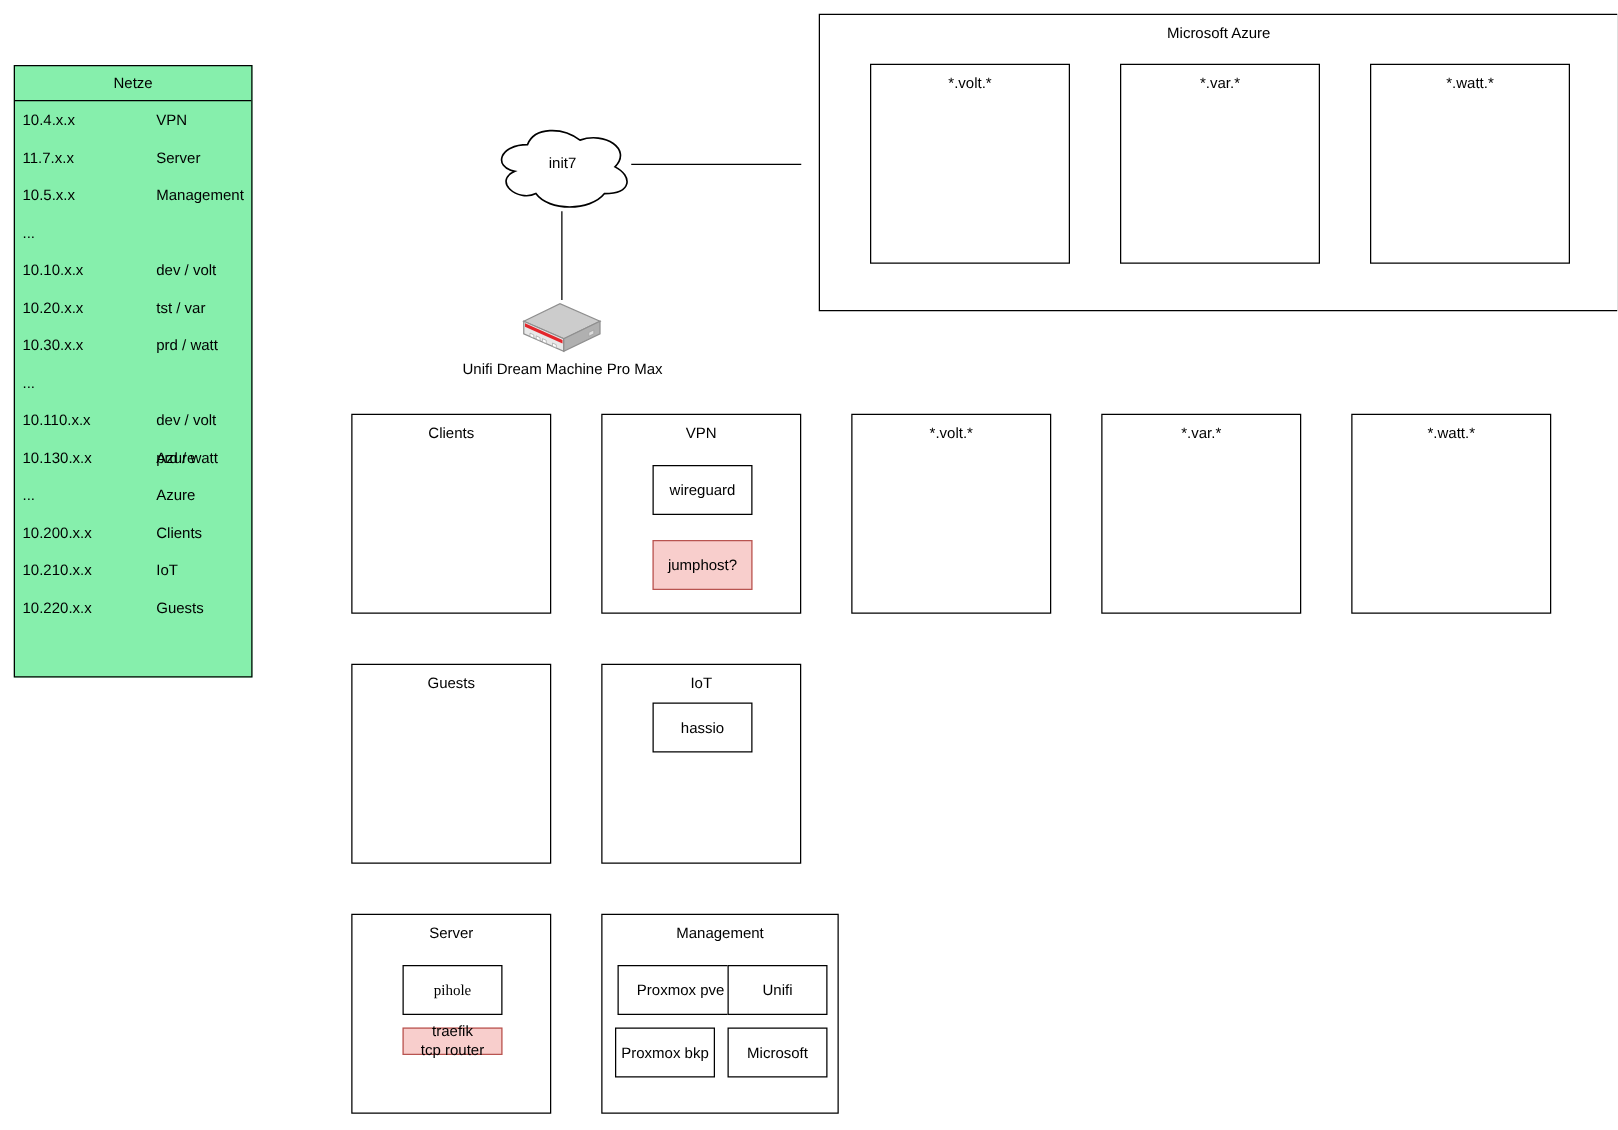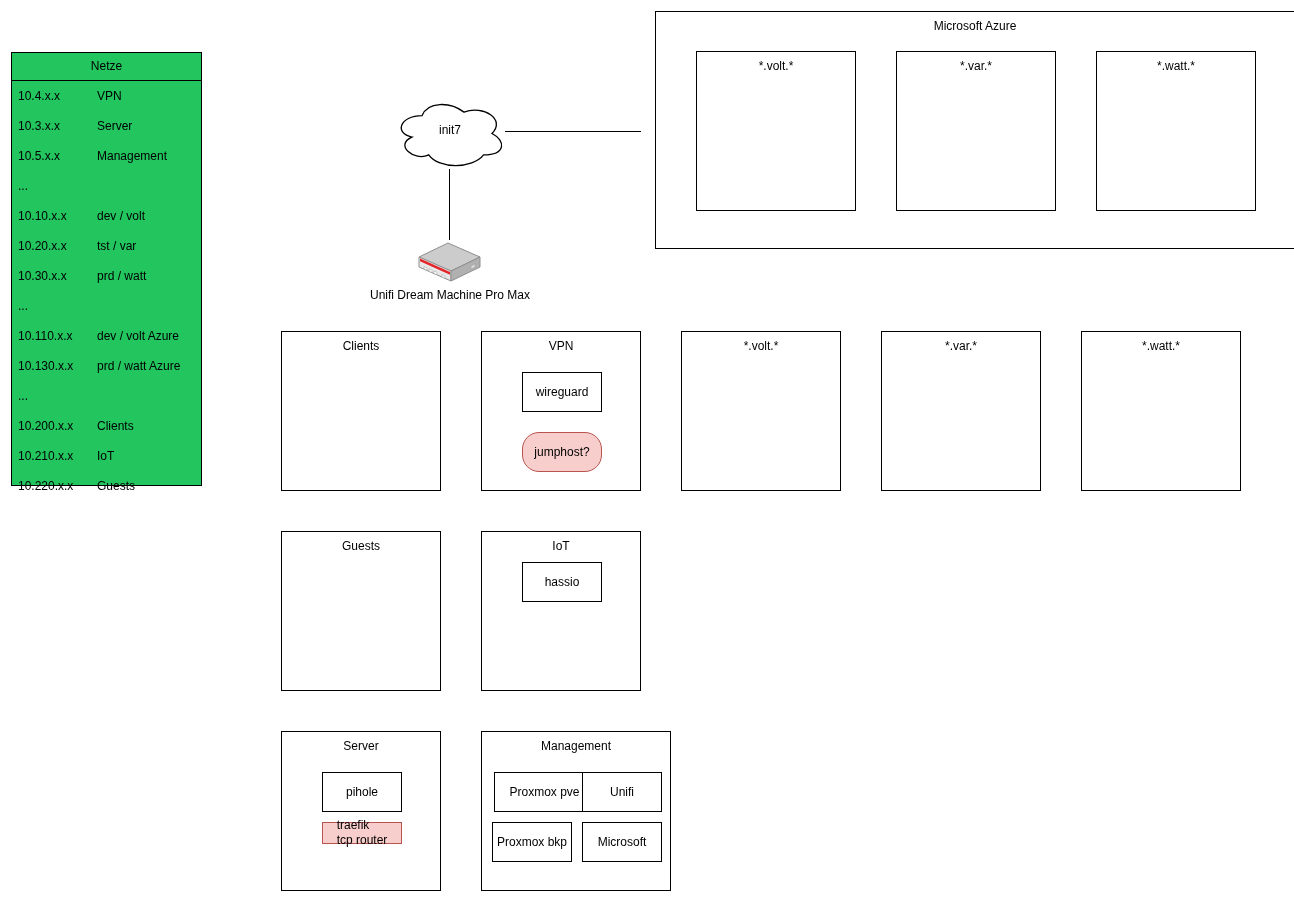--- a/index.html
+++ b/index.html
@@ -27,54 +27,56 @@
     text-align: center;
   }
   .node {
     position: absolute;
     border: 1px solid #000000;
     background: #ffffff;
     box-sizing: border-box;
     display: flex;
     align-items: center;
     justify-content: center;
+    text-align: center;
     white-space: pre-line;
     line-height: 1.25;
   }
   .node.red {
     background: #f8cecc;
     border-color: #b85450;
   }
   .line {
     position: absolute;
     background: #000000;
   }
   .line.h { height: 1px; }
   .line.v { width: 1px; }
 
   
   .netze {
     position: absolute;
     left: 11px; top: 52px;
-    width: 191px; height: 434px;
+    width: 191px; height: 490px;
     border: 1px solid #000000;
     box-sizing: border-box;
-    background: #22c55e;
+    background: #86efac;
   }
   .netze-header {
     height: 27px;
     line-height: 27px;
     text-align: center;
     border-bottom: 1px solid #000000;
   }
   .netze-row {
     height: 30px;
     line-height: 30px;
     padding-left: 6px;
     display: flex;
+    gap: 28px;
   }
   .netze-row .c1 { width: 79px; flex: none; }
   .netze-row .c2 { flex: 1; }
 
   .cloud-wrap { position: absolute; left: 394px; top: 97px; width: 112px; height: 73px; }
   .cloud-label {
     position: absolute; left: 0; top: 26px; width: 100%;
     text-align: center;
   }
   .router-wrap { position: absolute; left: 415px; top: 238px; width: 70px; height: 46px; }
@@ -89,21 +91,21 @@
 <div class="canvas">
 
   <div class="netze">
     <div class="netze-header">Netze</div>
     <div>
       <div class="netze-row">
           <span class="c1">10.4.x.x</span>
           <span class="c2">VPN</span>
         </div>
       <div class="netze-row">
-          <span class="c1">10.3.x.x</span>
+          <span class="c1">11.7.x.x</span>
           <span class="c2">Server</span>
         </div>
       <div class="netze-row">
           <span class="c1">10.5.x.x</span>
           <span class="c2">Management</span>
         </div>
       <div class="netze-row">
           <span class="c1">...</span>
           <span class="c2"></span>
         </div>
@@ -188,21 +190,21 @@
     </div>
   </div>
 
   <div class="gbox" style="left:281px; top:331px; width:160px; height:160px;">
     <div class="gbox-title">Clients</div>
   </div>
 
   <div class="gbox" style="left:481px; top:331px; width:160px; height:160px;">
     <div class="gbox-title">VPN</div>
     <div class="node" style="left:40px; top:40px; width:80px; height:40px;">wireguard</div>
-    <div class="node red" style="left:40px; top:100px; width:80px; height:40px;border-radius:17px;">jumphost?</div>
+    <div class="node red" style="left:40px; top:100px; width:80px; height:40px;">jumphost?</div>
   </div>
 
   <div class="gbox" style="left:681px; top:331px; width:160px; height:160px;">
     <div class="gbox-title">*.volt.*</div>
   </div>
   <div class="gbox" style="left:881px; top:331px; width:160px; height:160px;">
     <div class="gbox-title">*.var.*</div>
   </div>
   <div class="gbox" style="left:1081px; top:331px; width:160px; height:160px;">
     <div class="gbox-title">*.watt.*</div>
@@ -212,21 +214,21 @@
     <div class="gbox-title">Guests</div>
   </div>
 
   <div class="gbox" style="left:481px; top:531px; width:160px; height:160px;">
     <div class="gbox-title">IoT</div>
     <div class="node" style="left:40px; top:30px; width:80px; height:40px;">hassio</div>
   </div>
 
   <div class="gbox" style="left:281px; top:731px; width:160px; height:160px;">
     <div class="gbox-title">Server</div>
-    <div class="node" style="left:40px; top:40px; width:80px; height:40px;">pihole</div>
+    <div class="node" style="left:40px; top:40px; width:80px; height:40px;font-family:Liberation Serif, serif;">pihole</div>
     <div class="node red" style="left:40px; top:90px; width:80px; height:22px;">traefik
 tcp router</div>
   </div>
 
   <div class="gbox" style="left:481px; top:731px; width:190px; height:160px;">
     <div class="gbox-title">Management</div>
     <div class="node" style="left:12px; top:40px; width:101px; height:40px;">Proxmox pve</div>
     <div class="node" style="left:100px; top:40px; width:80px; height:40px;">Unifi</div>
     <div class="node" style="left:10px; top:90px; width:80px; height:40px;">Proxmox bkp</div>
     <div class="node" style="left:100px; top:90px; width:80px; height:40px;">Microsoft</div>

